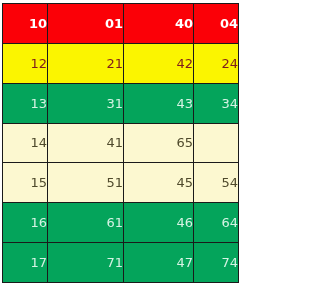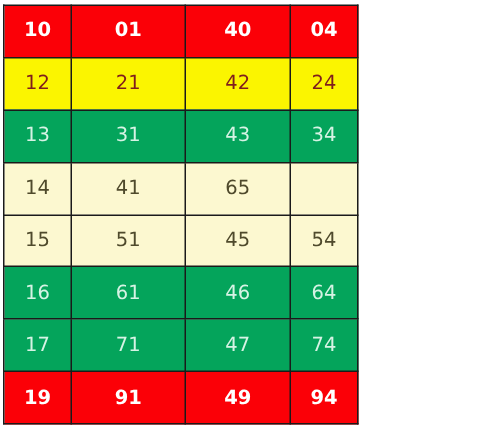--- a/index.html
+++ b/index.html
@@ -22,21 +22,21 @@
   }
   table.color-grid {
     border-collapse: collapse;
     table-layout: fixed;
     width: 236px;
     height: 280px;
     border: 1px solid #1a1a1a;
   }
   table.color-grid td {
     border: 1px solid #1a1a1a;
-    text-align: center;
+    text-align: right;
     vertical-align: middle;
     font-size: 13px;
     line-height: 1;
     padding: 0;
     white-space: nowrap;
     margin-top: 11px;
   }
   col.c0 { width: 45px; }
   col.c1 { width: 76px; }
   col.c2 { width: 70px; }
@@ -112,21 +112,15 @@
           <td class="fill-green">61</td>
           <td class="fill-green">46</td>
           <td class="fill-green">64</td>
         </tr>
         <tr>
           <td class="fill-green">17</td>
           <td class="fill-green">71</td>
           <td class="fill-green">47</td>
           <td class="fill-green">74</td>
         </tr>
-        <tr>
-          <td class="fill-red">19</td>
-          <td class="fill-red">91</td>
-          <td class="fill-red">49</td>
-          <td class="fill-red">94</td>
-        </tr>
       </tbody>
   </table>
 </div>
 
 </body></html>

